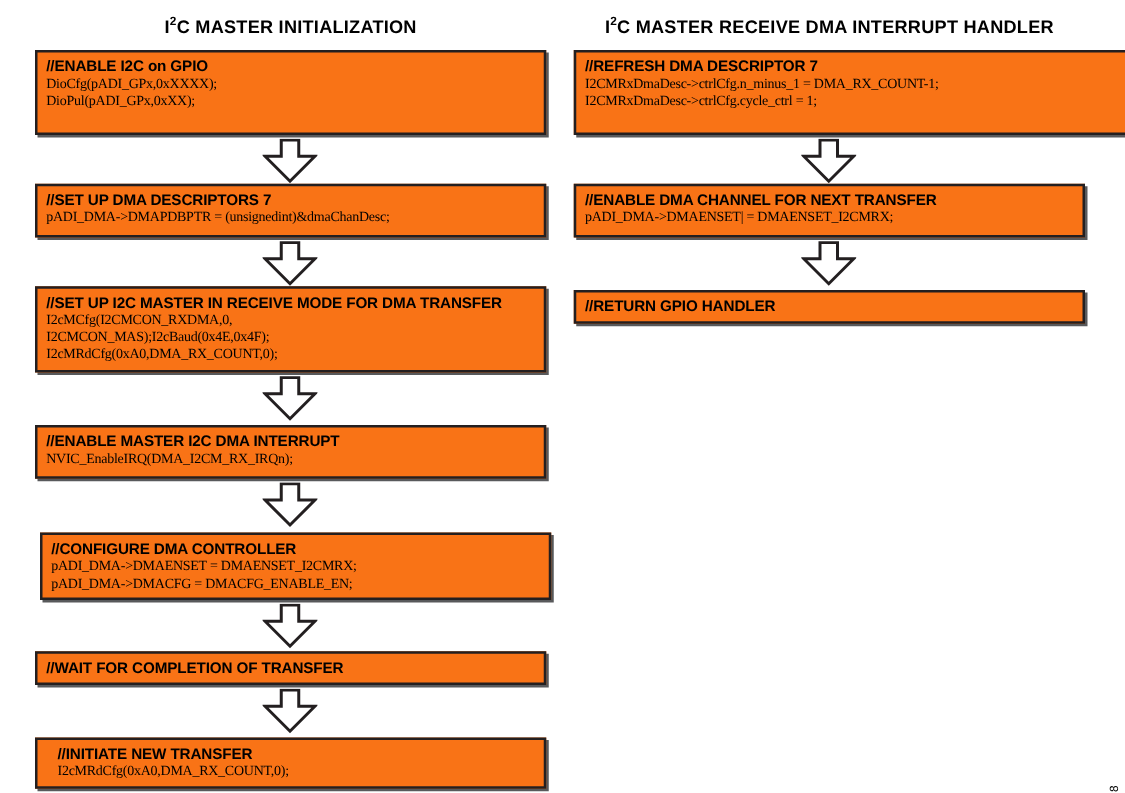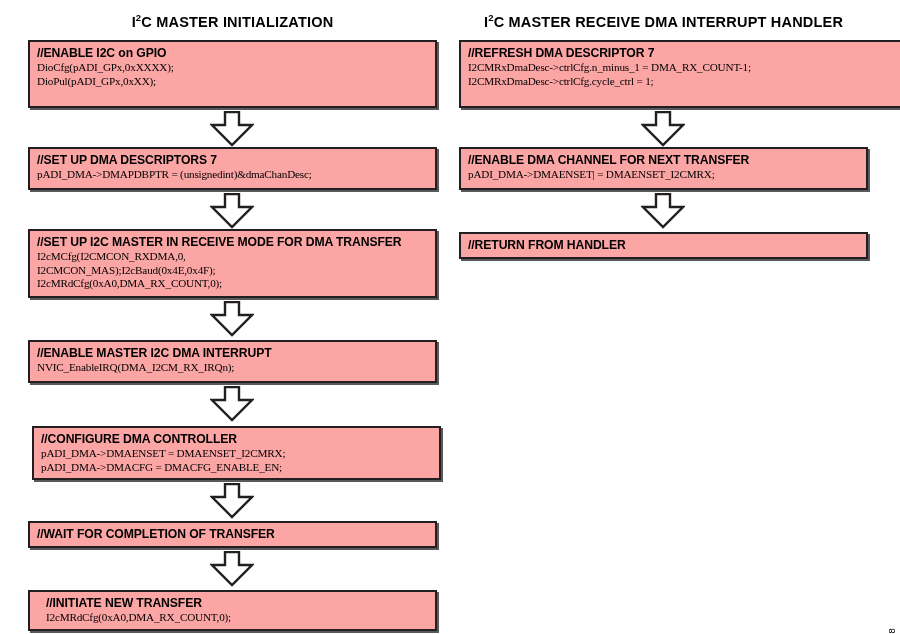--- a/index.html
+++ b/index.html
@@ -38,21 +38,21 @@
     font-size: 9.5px;
     vertical-align: super;
     line-height: 0;
   }
   #title-left  { left: 28px;  top: 14px; width: 409px; }
   #title-right { left: 459px; top: 14px; width: 409px; }
 
   
   .flow-box {
     position: absolute;
-    background: #fca5a5;
+    background: #f97316;
     border: 2px solid #231f20;
     box-sizing: border-box;
     
     box-shadow: 2px 2px 0 0 #58595b;
     padding: 4px 7px 5px 7px;
   }
   .box-head {
     font-family: "Liberation Sans", sans-serif;
     font-weight: bold;
     font-size: 12.2px;
@@ -196,19 +196,19 @@
     <div class="box-code">pADI_DMA-&gt;DMAENSET| = DMAENSET_I2CMRX;</div>
   </div>
 
   <div class="arrow" style="left:641px; top:193px; height:36px;">
     <svg viewBox="0 0 44 36" preserveAspectRatio="none">
       <polygon points="15,1 29,1 29,14 42,14 22,34 2,14 15,14" fill="#ffffff" stroke="#231f20" stroke-width="2.4" stroke-linejoin="miter"></polygon>
     </svg>
   </div>
 
   <div class="flow-box" style="left:459px; top:232px; width:409px; height:27px;">
-    <div class="box-head">//RETURN FROM HANDLER</div>
+    <div class="box-head">//RETURN GPIO HANDLER</div>
     <div class="box-code"></div>
   </div>
 
   <div id="figure-id">10882-018</div>
 
 </div>
 
 </body></html>

